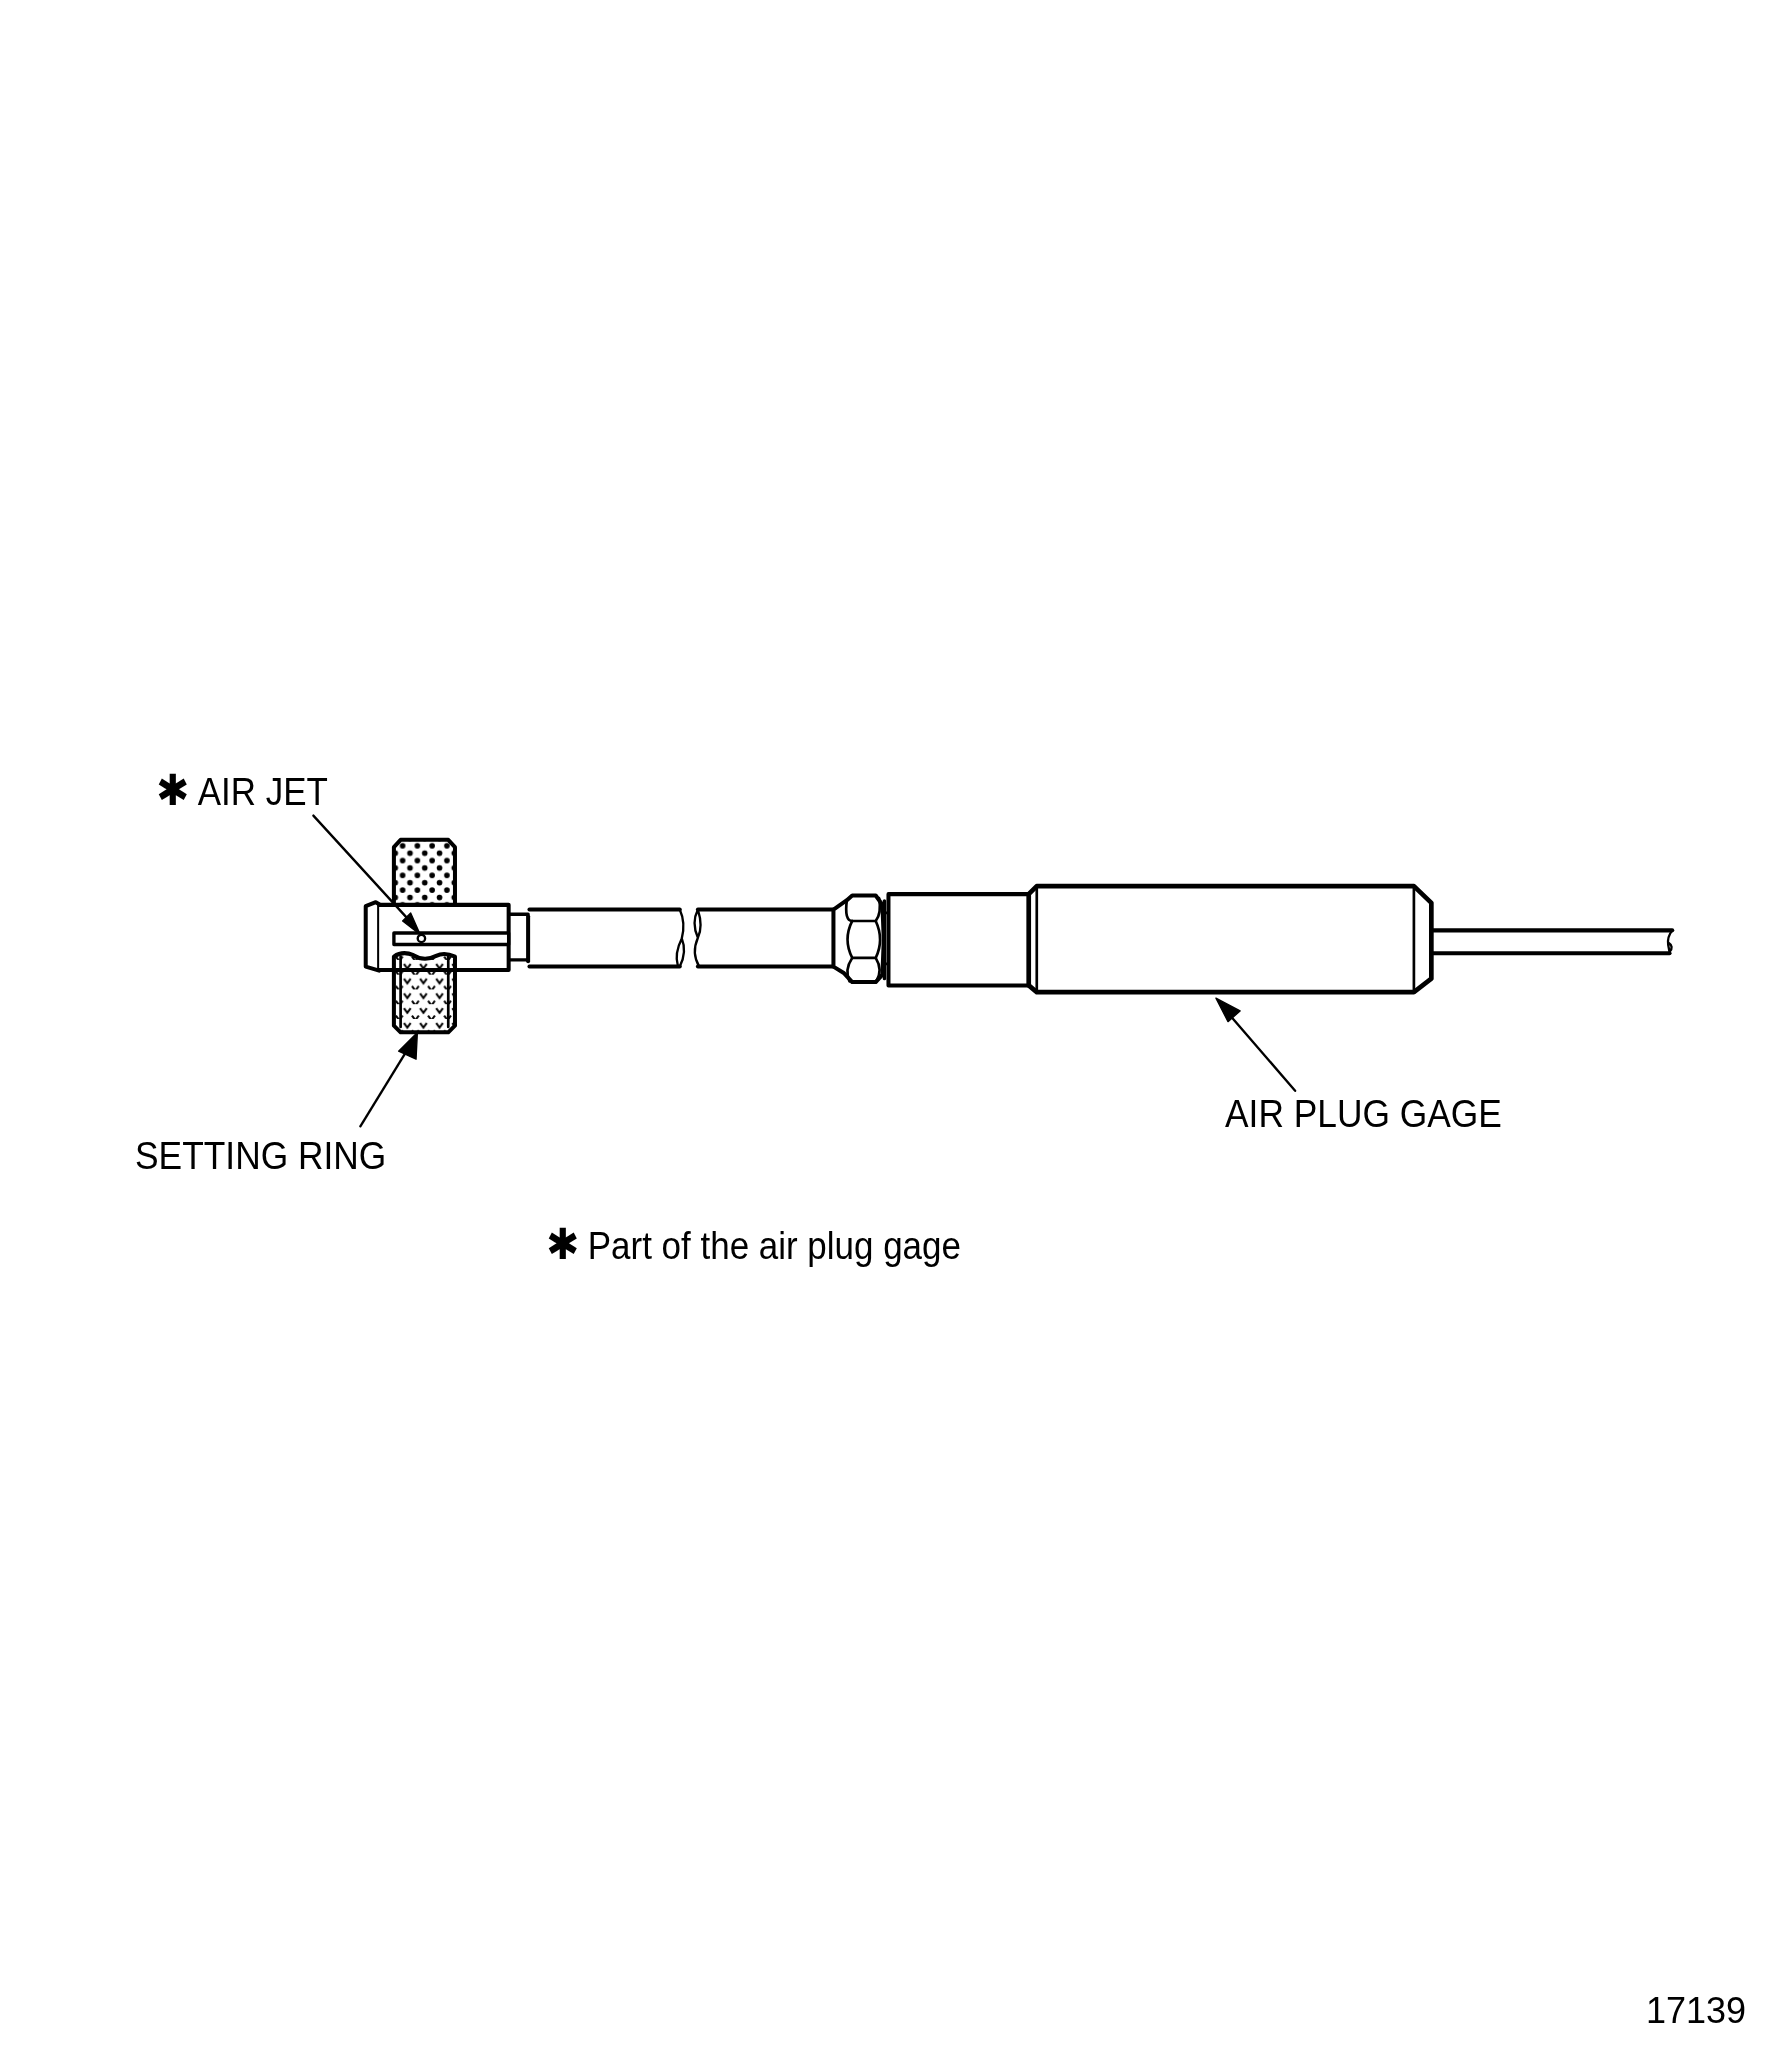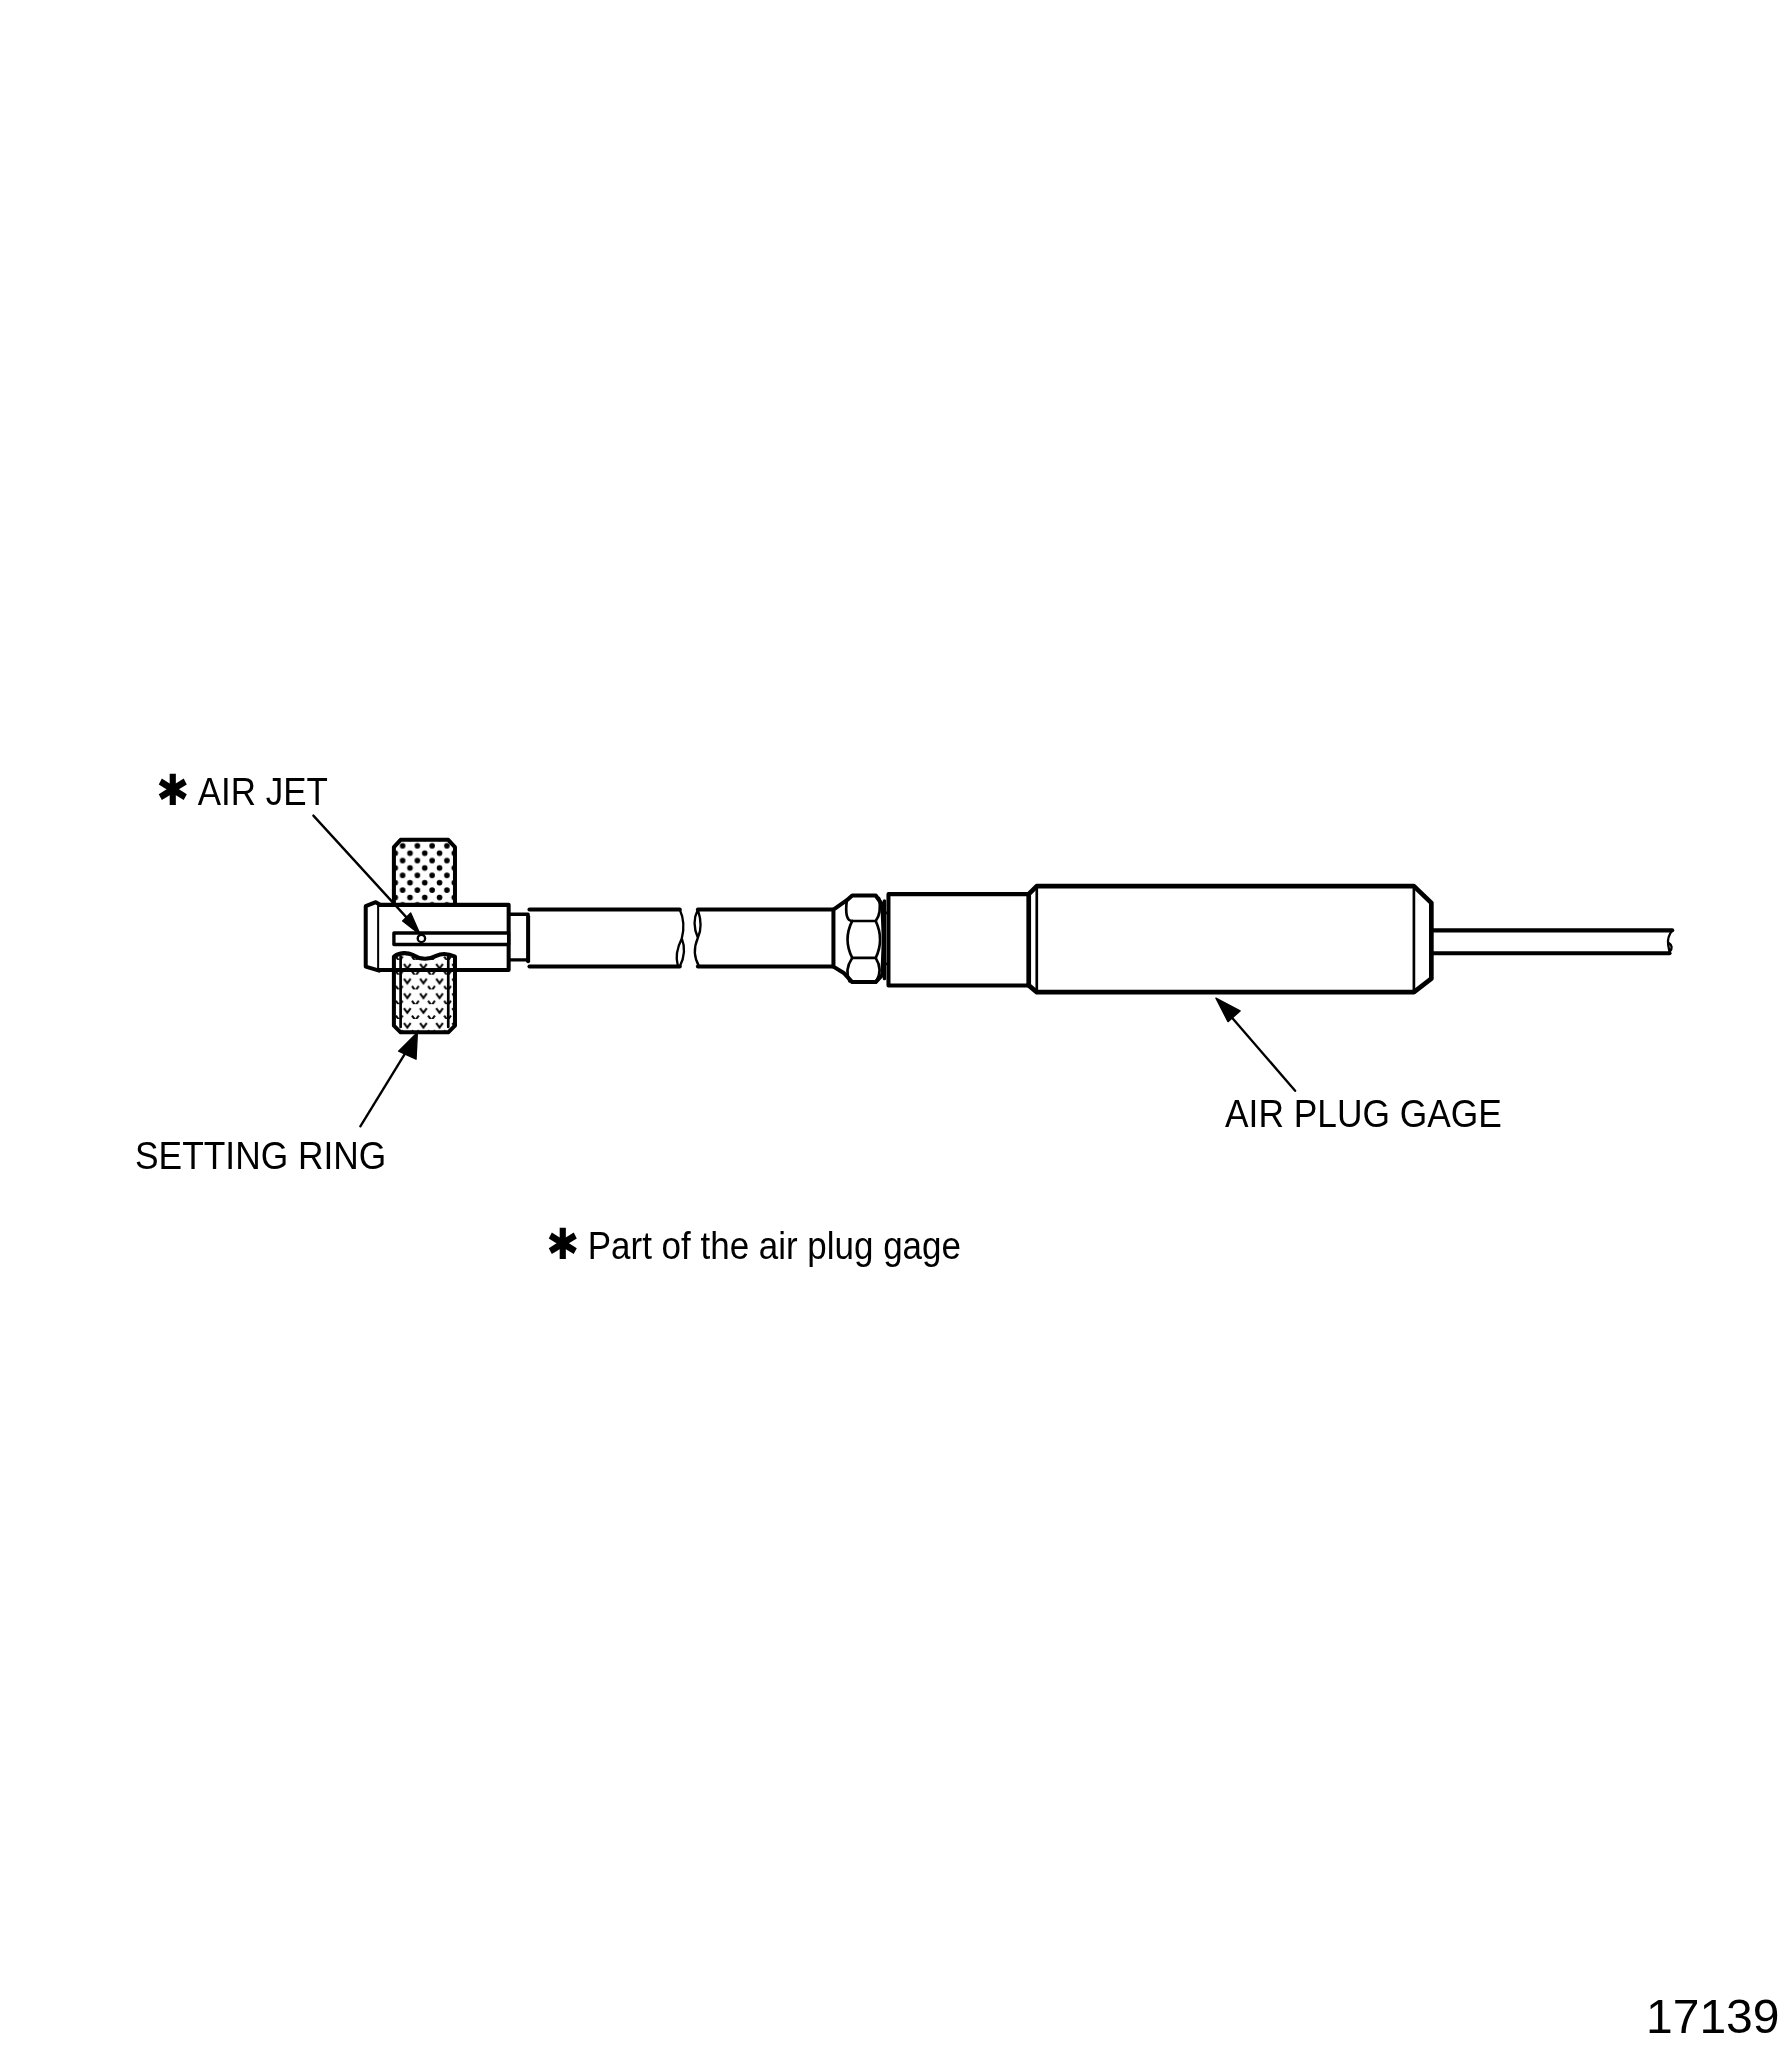--- a/index.html
+++ b/index.html
@@ -12,21 +12,21 @@
       white-space: nowrap;
       line-height: 1;
       transform-origin: left top;
     }
     .caps { font-size: 38px; letter-spacing: 0px; }
     .ast { font-size: 43px; font-weight: bold; margin-right: 9.4px; display: inline-block; }
     #lbl-air-jet { left: 156px; top: 769px; transform: scaleX(0.92); }
     #lbl-setting-ring { left: 135px; top: 1137px; transform: scaleX(0.93); }
     #lbl-air-plug-gage { left: 1225px; top: 1095px; transform: scaleX(0.93); }
     #lbl-footnote { left: 546px; top: 1223px; font-size: 38px; transform: scaleX(0.92); }
-    #lbl-figure-number { left: 1646px; top: 1993px; font-size: 48px; }
+    #lbl-figure-number { left: 1646px; top: 1993px; font-size: 36px; }
   </style>
 </head>
 <body>
 
 <svg id="canvas" viewBox="0 0 2663 3063" xmlns="http://www.w3.org/2000/svg">
   <defs>
     <pattern id="dots" x="0" y="0" width="22" height="22" patternUnits="userSpaceOnUse">
       <circle cx="6" cy="6" r="4.2" fill="#000"></circle>
       <circle cx="17" cy="17" r="4.2" fill="#000"></circle>
     </pattern>

